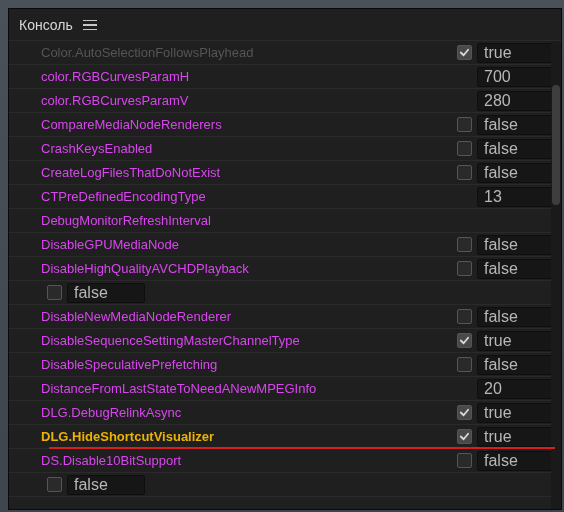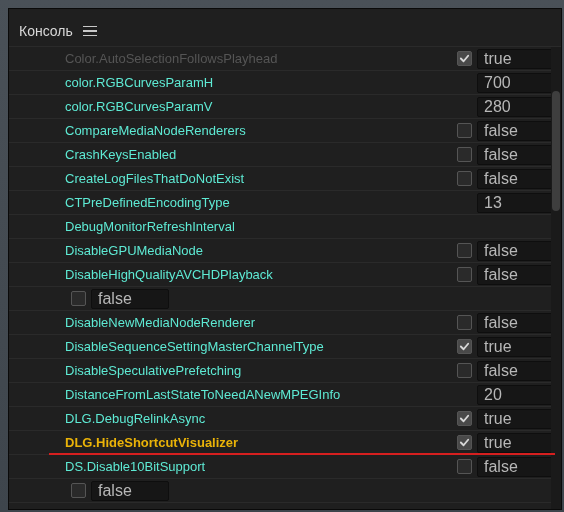--- a/index.html
+++ b/index.html
@@ -27,21 +27,20 @@
     flex-direction: column;
   }
   .header {
     display: flex;
     align-items: center;
     gap: 10px;
     padding: 8px 1px 7px 10px;
     color: #d8d8d8;
     font-size: 14px;
     border-bottom: 1px solid #2a2a2a;
-    margin-top: 6px;
   }
   .hamburger {
     display: flex;
     flex-direction: column;
     gap: 3px;
     cursor: pointer;
   }
   .hamburger span {
     display: block;
     width: 14px;
@@ -50,29 +49,29 @@
   }
   .rows {
     flex: 1;
     overflow: hidden;
     position: relative;
   }
   .row {
     display: flex;
     align-items: center;
     height: 24px;
-    padding-left: 56px;
+    padding-left: 32px;
     padding-right: 6px;
     border-bottom: 1px solid #2a2a2a;
     position: relative;
   }
   .row.muted .label { color: #555; }
   .row .label {
     flex: 1;
-    color: #5eead4;
+    color: #d946ef;
     white-space: nowrap;
     overflow: hidden;
     text-overflow: ellipsis;
     font-size: 13px;
   }
   .row.highlight .label {
     color: #eab308;
     font-weight: 600;
   }
   .cbwrap {

